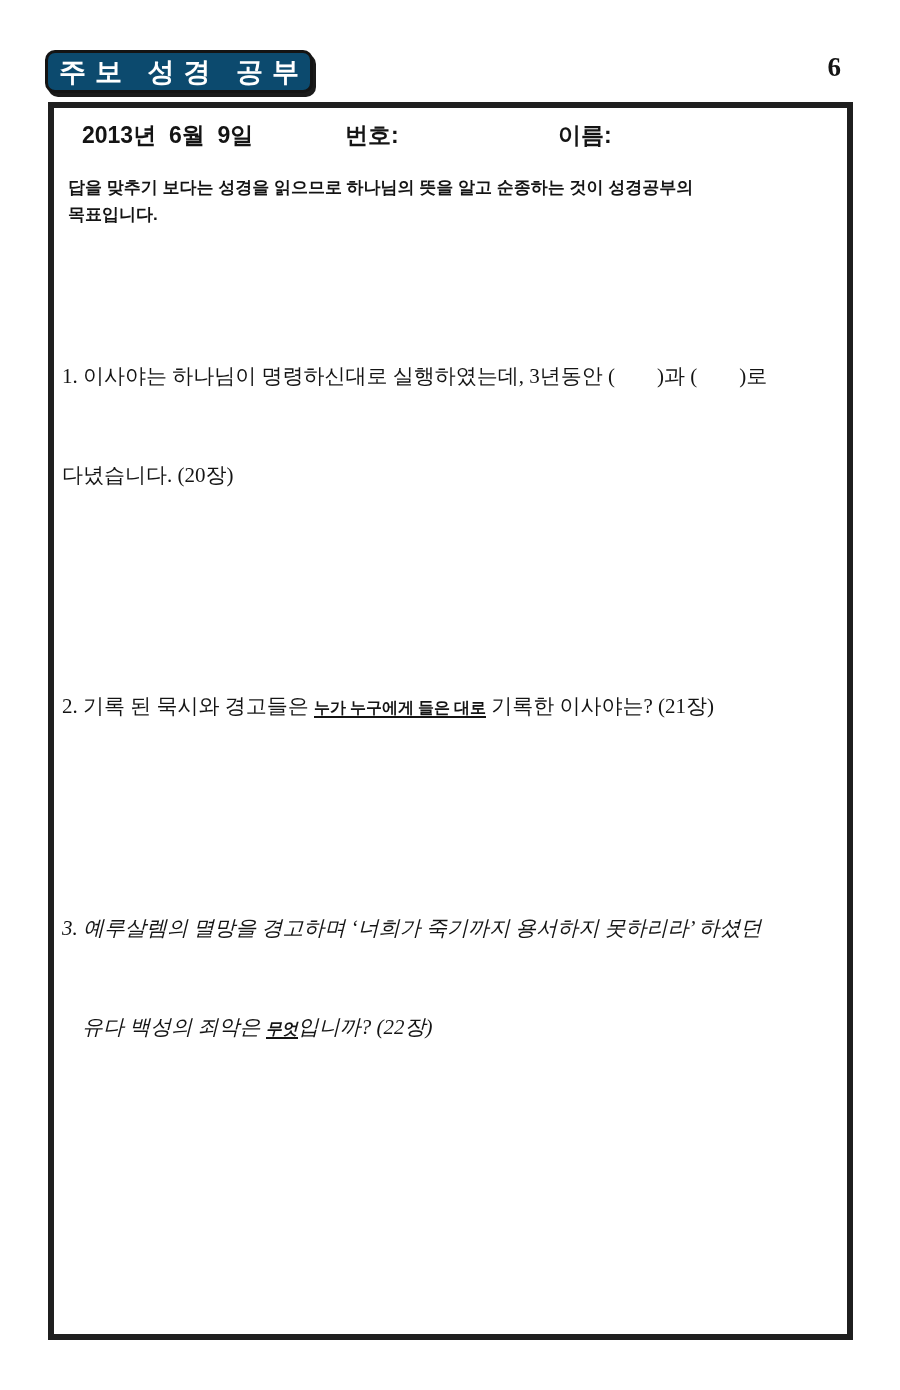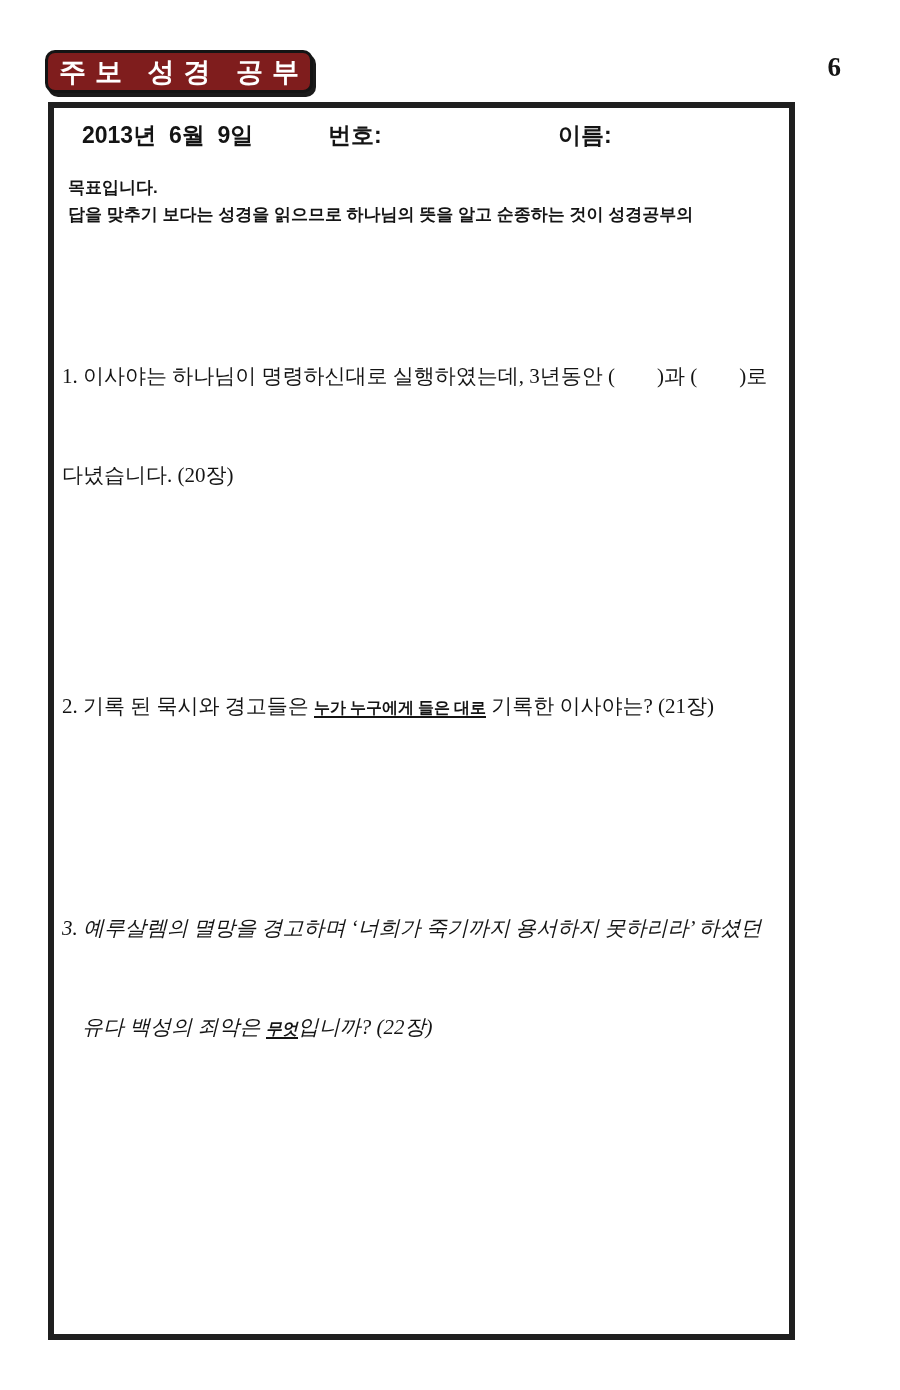--- a/index.html
+++ b/index.html
@@ -10,21 +10,21 @@
     color: #141414;
     font-family: "Liberation Serif", serif;
     overflow: hidden;
   }
   .top-row {
     display: flex; justify-content: space-between; align-items: flex-start;
     padding: 50px 47px 0 45px;
   }
   .badge {
     width: 268px; height: 43px;
-    background: #7f1d1d;
+    background: #0c4a6e;
     border: 3px solid #141414;
     border-radius: 10px;
     box-shadow: 3px 4px 0 #1a1a1a;
     display: flex; align-items: center; justify-content: center;
   }
   .badge-label {
     color: #ffffff;
     font-family: "Liberation Sans", sans-serif;
     font-weight: bold;
     font-size: 27px;
@@ -33,35 +33,35 @@
     white-space: pre;
   }
   .page-num {
     font-family: "Liberation Serif", serif;
     font-weight: bold;
     font-size: 27px;
     padding: 2px 12px 0 0;
   }
   .main-box {
     margin: 9px 0 0 48px;
-    width: 747px;
+    width: 805px;
     height: 1238px;
     border: 6px solid #1f1f1f;
     padding: 8px 16px 0 8px;
   }
   .date-row {
     position: relative;
     height: 34px;
     font-family: "Liberation Sans", sans-serif;
     font-weight: bold;
     font-size: 23px;
   }
   .date-row span { position: absolute; top: 4px; white-space: pre; }
   .date-text  { left: 20px; }
-  .num-label  { left: 266px; }
+  .num-label  { left: 283px; }
   .name-label { left: 496px; }
   .intro {
     margin-top: 24px;
     padding-left: 6px;
     font-family: "Liberation Sans", sans-serif;
     font-weight: bold;
     font-size: 17px;
     line-height: 27px;
   }
   .title {
@@ -99,22 +99,22 @@
 
 <div class="main-box">
 
   <div class="date-row">
     <span class="date-text">2013년  6월  9일</span>
     <span class="num-label">번호:</span>
     <span class="name-label">이름:</span>
   </div>
 
   <div class="intro">
+    <div>답을 맞추기 보다는 성경을 읽으므로 하나님의 뜻을 알고 순종하는 것이 성경공부의</div>
     <div>목표입니다.</div>
-    <div>답을 맞추기 보다는 성경을 읽으므로 하나님의 뜻을 알고 순종하는 것이 성경공부의</div>
   </div>
 
 
   <div class="q q1">
     <div class="q-line"><span>1. 이사야는 하나님이 명령하신대로 실행하였는데, 3년동안 (        )과 (        )로</span></div>
     <div class="q-line"><span>다녔습니다. (20장)</span></div>
   </div>
 
   <div class="q q2">
     <div class="q-line"><span>2. 기록 된 묵시와 경고들은 </span><span class="em">누가 누구에게 들은 대로</span><span> 기록한 이사야는? (21장)</span></div>

